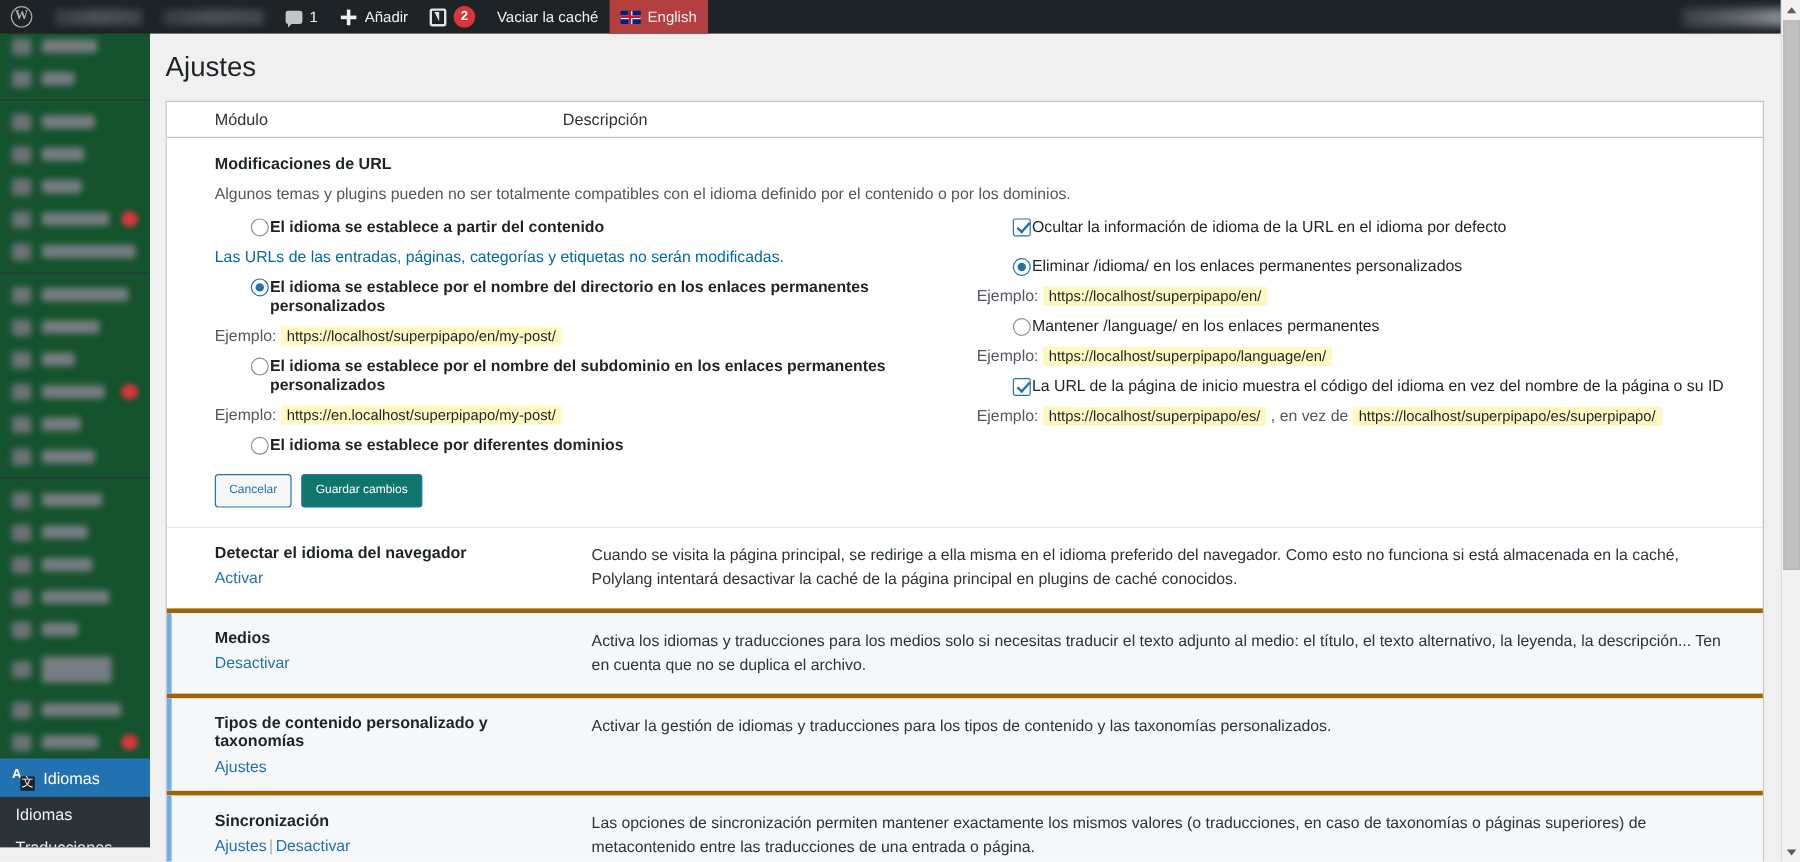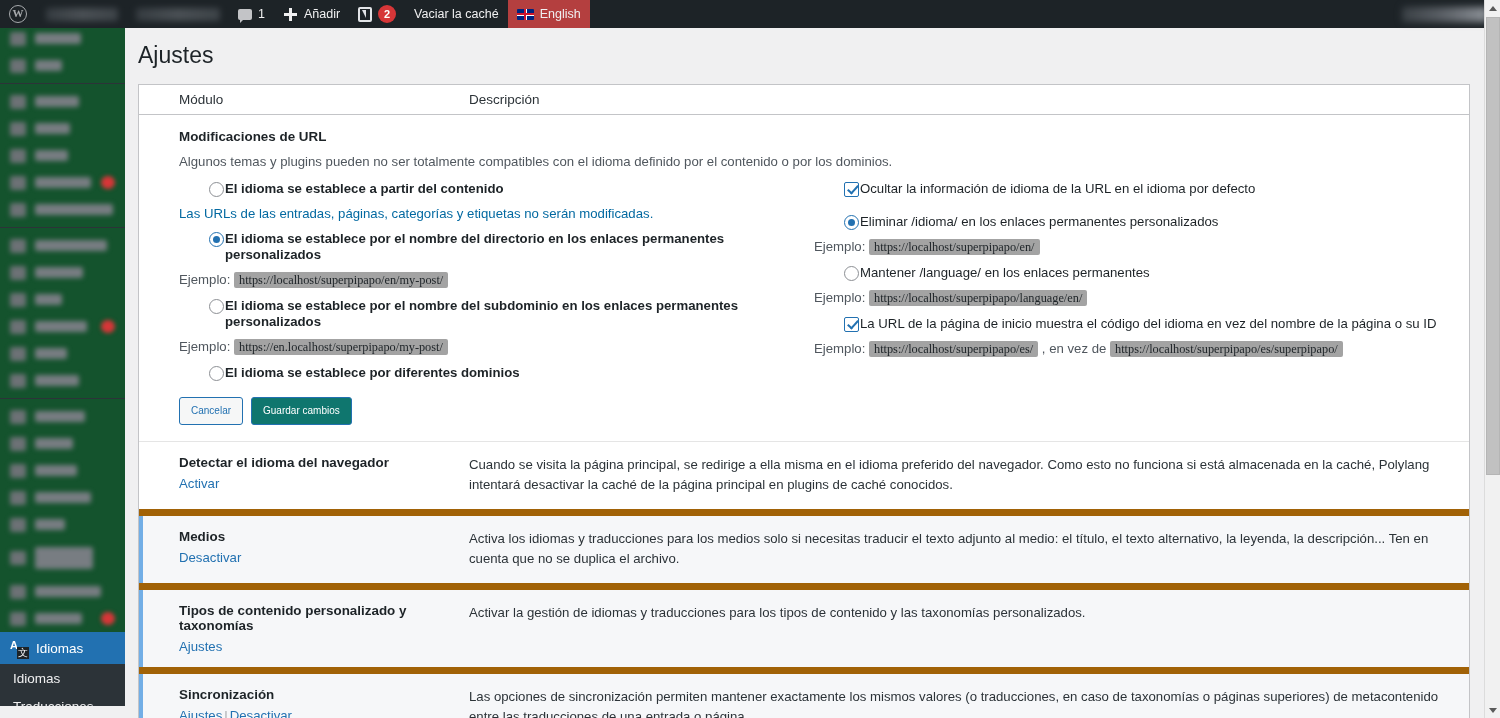--- a/index.html
+++ b/index.html
@@ -160,22 +160,22 @@
     border: 1px solid #c3c4c7; border-bottom: 0;
   }
   .thead {
     display: flex; height: 30px; align-items: center;
     border-bottom: 1px solid #c3c4c7; font-size: 13.5px; color: #2c3338;
   }
   .col-mod { width: 330px; padding-left: 40px; }
   .col-desc { flex: 1; }
 
   .row {
-    display: flex; border-bottom: 7px solid #a16207;
-    font-size: 13.2px; position: relative;
+    display: flex; border-bottom: 4px solid #a16207;
+    font-size: 13.2px; position: relative; gap: 24px;
   }
   .row.alt { background: #f6f7f9; }
   .row.alt::before {
     content: ""; position: absolute; left: 0; top: 0; bottom: 0;
     width: 4px; background: #72aee6;
   }
   .row .cell-mod { width: 330px; padding: 13px 10px 13px 40px; }
   .row .cell-desc { flex: 1; padding: 13px 20px 13px 0; color: #2c3338; line-height: 1.55; }
   .mod-title { font-weight: bold; color: #1d2327; margin-bottom: 6px; font-size: 13.4px; }
   .mod-actions a { color: #2271b1; text-decoration: none; font-size: 13.2px; }
@@ -209,22 +209,22 @@
   }
   .chk.on { border-color: #2271b1; }
   .chk.on::after {
     content: ""; position: absolute; left: 4.5px; top: 0.5px;
     width: 4px; height: 9px; border: solid #2271b1;
     border-width: 0 2px 2px 0; transform: rotate(42deg);
   }
   .subnote { color: #0369a1; font-size: 13.2px; margin: 0 0 10px 0; }
   .example { font-size: 13.2px; color: #50575e; margin: 0 0 10px 0; }
   .example code {
-    font-family: Liberation Serif, serif; font-size: 12.3px;
-    background: #a3a3a3; color: #1d2327; padding: 1px 5px; border-radius: 2px;
+    font-family: Liberation Sans, sans-serif; font-size: 12.3px;
+    background: #fef9c3; color: #1d2327; padding: 1px 5px; border-radius: 2px;
   }
   .btns { display: flex; gap: 8px; margin: 16px 0 8px 0; }
   .btn {
     font-size: 10px; padding: 5px 11px; border-radius: 3px; cursor: pointer;
     line-height: 1.6;
   }
   .btn-sec { background: #f6f7f7; border: 1px solid #2271b1; color: #2271b1; }
   .btn-pri { background: #0f766e; border: 1px solid #2271b1; color: #fff; }
 
   

